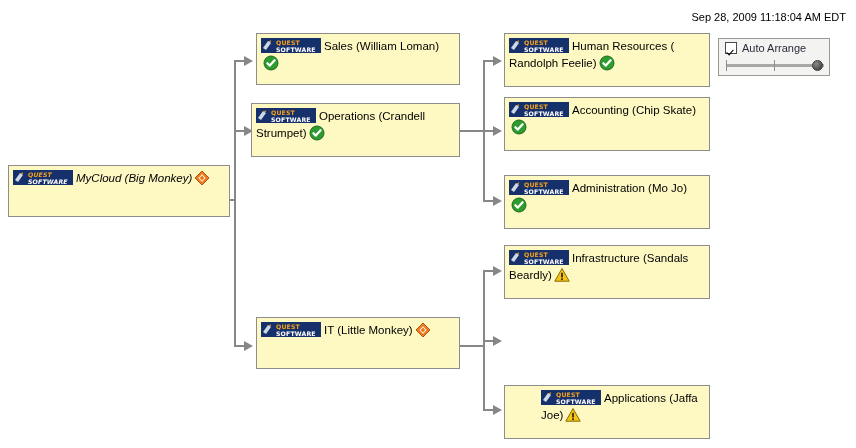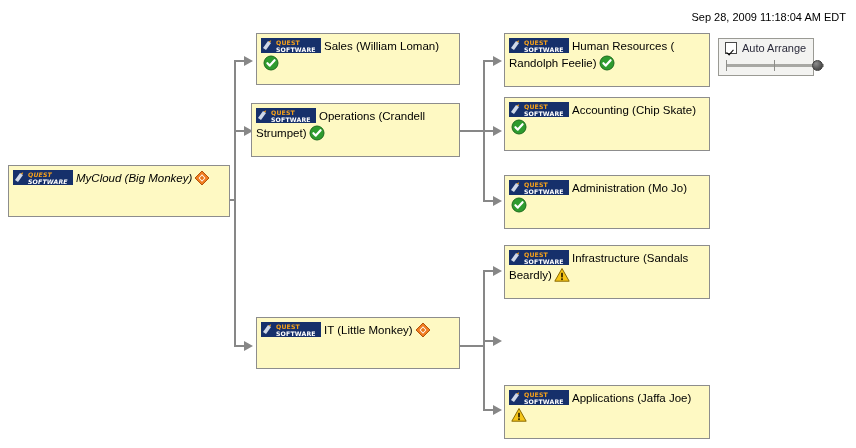--- a/index.html
+++ b/index.html
@@ -23,21 +23,21 @@
   }
   .timestamp{
     position:absolute;right:10px;top:11px;
     font-size:11px;color:#000;
     white-space:nowrap;
   }
 
   
   .arrange-panel{
     position:absolute;left:718px;top:38px;
-    width:96px;height:38px;
+    width:112px;height:38px;
     background:#f3f3f1;
     border:1px solid #9a9a94;
     box-sizing:border-box;
   }
   .arrange-row{
     display:flex;align-items:center;
     padding:3px 0 0 6px;gap:5px;
   }
   .chk{
     width:12px;height:12px;
@@ -340,21 +340,21 @@
         </span><span>Infrastructure (Sandals Beardly)</span><svg class="status" viewBox="0 0 16 16">
             <path d="M8 1.5 L15.2 14.2 L0.8 14.2 Z" fill="#f5c518" stroke="#8a6a00" stroke-width="1" stroke-linejoin="round"></path>
             <rect x="7.1" y="5.8" width="1.8" height="4.6" fill="#3a2c00"></rect>
             <rect x="7.1" y="11.3" width="1.8" height="1.8" fill="#3a2c00"></rect>
           </svg>
       </span>
     </div>
   </div>
 
 
-  <div class="node" style="left:504px;top:385px;width:206px;height:54px;">
+  <div class="node" style="left:504px;top:385px;width:206px;height:54px;padding-left:32px;">
     <div class="node-content">
       <span class="node-label">
         <span class="logo">
           <svg class="logo-mark" viewBox="0 0 13 13">
               <path d="M1 9 L6 2 L9 4 L4 11 Z" fill="#cfd8e8"></path>
               <path d="M6.5 2.4 L9.2 1.2 L8.4 3.6 Z" fill="#f5a11b"></path>
             </svg>
           <span class="logo-text">
             <span class="logo-q">QUEST</span>
             <span class="logo-s">SOFTWARE</span>

